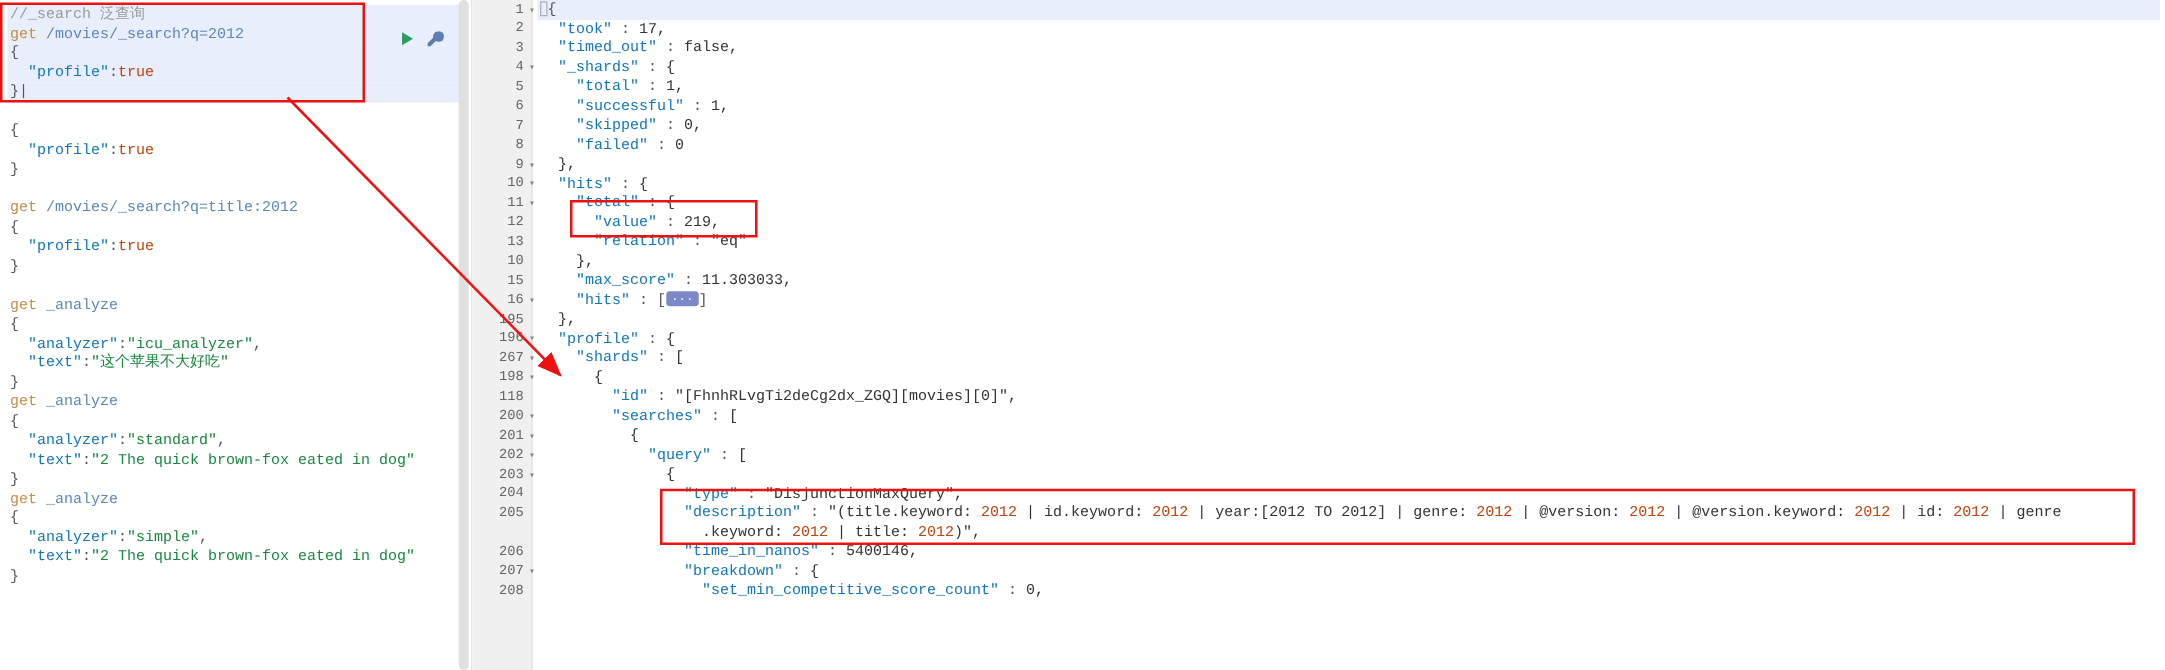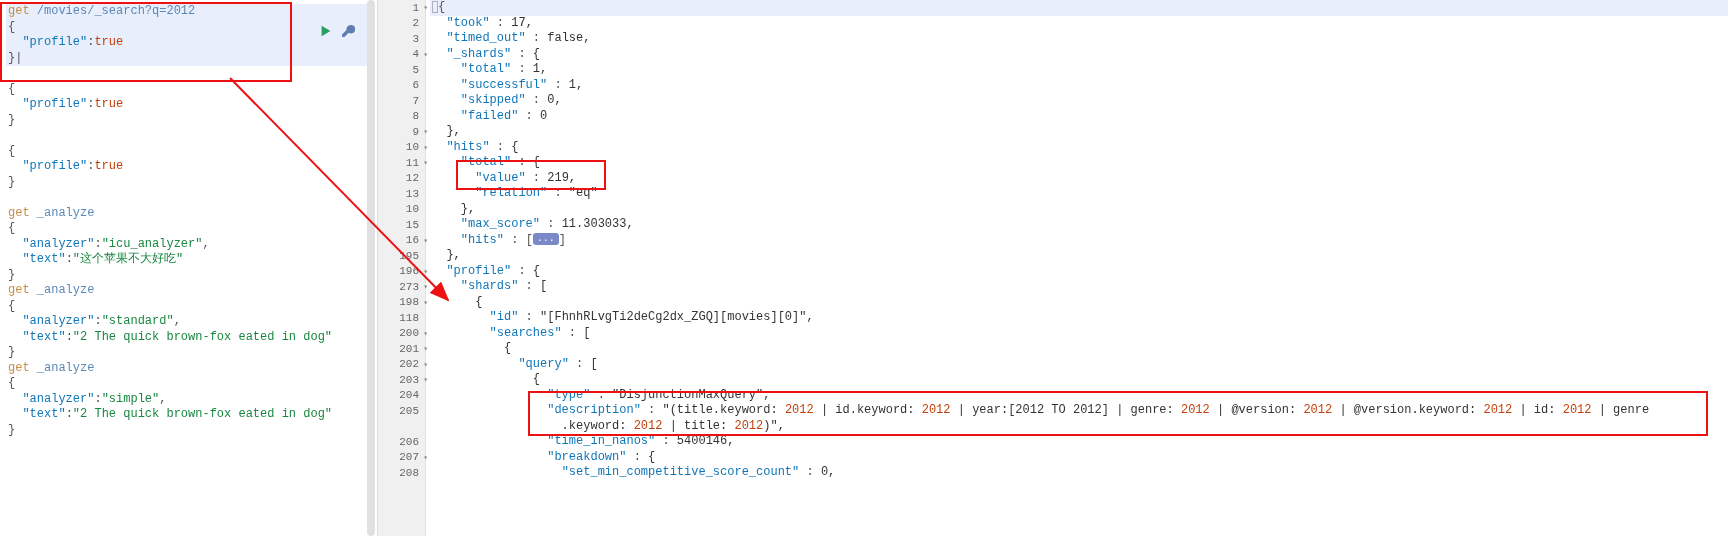--- a/index.html
+++ b/index.html
@@ -154,31 +154,33 @@
 }
 </style>
 </head>
 <body>
 
 <div class="container">
 
   <div class="left-panel">
     <div class="left-content">
 
+      <div class="line-left line-highlight"><span class="c-comment">//_search 泛查询</span></div>
       <div class="line-left line-highlight"><span class="c-method">get </span><span class="c-url">/movies/_search?q=2012</span></div>
       <div class="line-left line-highlight"><span class="c-punct">{</span></div>
       <div class="line-left line-highlight">  <span class="c-key">"profile"</span><span class="c-punct">:</span><span class="c-bool">true</span></div>
       <div class="line-left line-highlight"><span class="c-punct">}|</span></div>
       <div class="line-left"> </div>
 
       <div class="line-left"><span class="c-punct">{</span></div>
       <div class="line-left">  <span class="c-key">"profile"</span><span class="c-punct">:</span><span class="c-bool">true</span></div>
       <div class="line-left"><span class="c-punct">}</span></div>
       <div class="line-left"> </div>
 
+      <div class="line-left"><span class="c-method">get </span><span class="c-url">/movies/_search?q=title:2012</span></div>
       <div class="line-left"><span class="c-punct">{</span></div>
       <div class="line-left">  <span class="c-key">"profile"</span><span class="c-punct">:</span><span class="c-bool">true</span></div>
       <div class="line-left"><span class="c-punct">}</span></div>
       <div class="line-left"> </div>
 
       <div class="line-left"><span class="c-method">get </span><span class="c-url">_analyze</span></div>
       <div class="line-left"><span class="c-punct">{</span></div>
       <div class="line-left">  <span class="c-key">"analyzer"</span><span class="c-punct">:</span><span class="c-string">"icu_analyzer"</span><span class="c-punct">,</span></div>
       <div class="line-left">  <span class="c-key">"text"</span><span class="c-punct">:</span><span class="c-string">"这个苹果不大好吃"</span></div>
       <div class="line-left"><span class="c-punct">}</span></div>
@@ -224,21 +226,21 @@
         <div class="gutter-line fold">9</div>
         <div class="gutter-line fold">10</div>
         <div class="gutter-line fold">11</div>
         <div class="gutter-line">12</div>
         <div class="gutter-line">13</div>
         <div class="gutter-line">10</div>
         <div class="gutter-line">15</div>
         <div class="gutter-line fold">16</div>
         <div class="gutter-line">195</div>
         <div class="gutter-line fold">196</div>
-        <div class="gutter-line fold">273</div>
+        <div class="gutter-line fold">267</div>
         <div class="gutter-line fold">198</div>
         <div class="gutter-line">118</div>
         <div class="gutter-line fold">200</div>
         <div class="gutter-line fold">201</div>
         <div class="gutter-line fold">202</div>
         <div class="gutter-line fold">203</div>
         <div class="gutter-line">204</div>
         <div class="gutter-line">205</div>
         <div class="gutter-line"></div>
         <div class="gutter-line">206</div>

